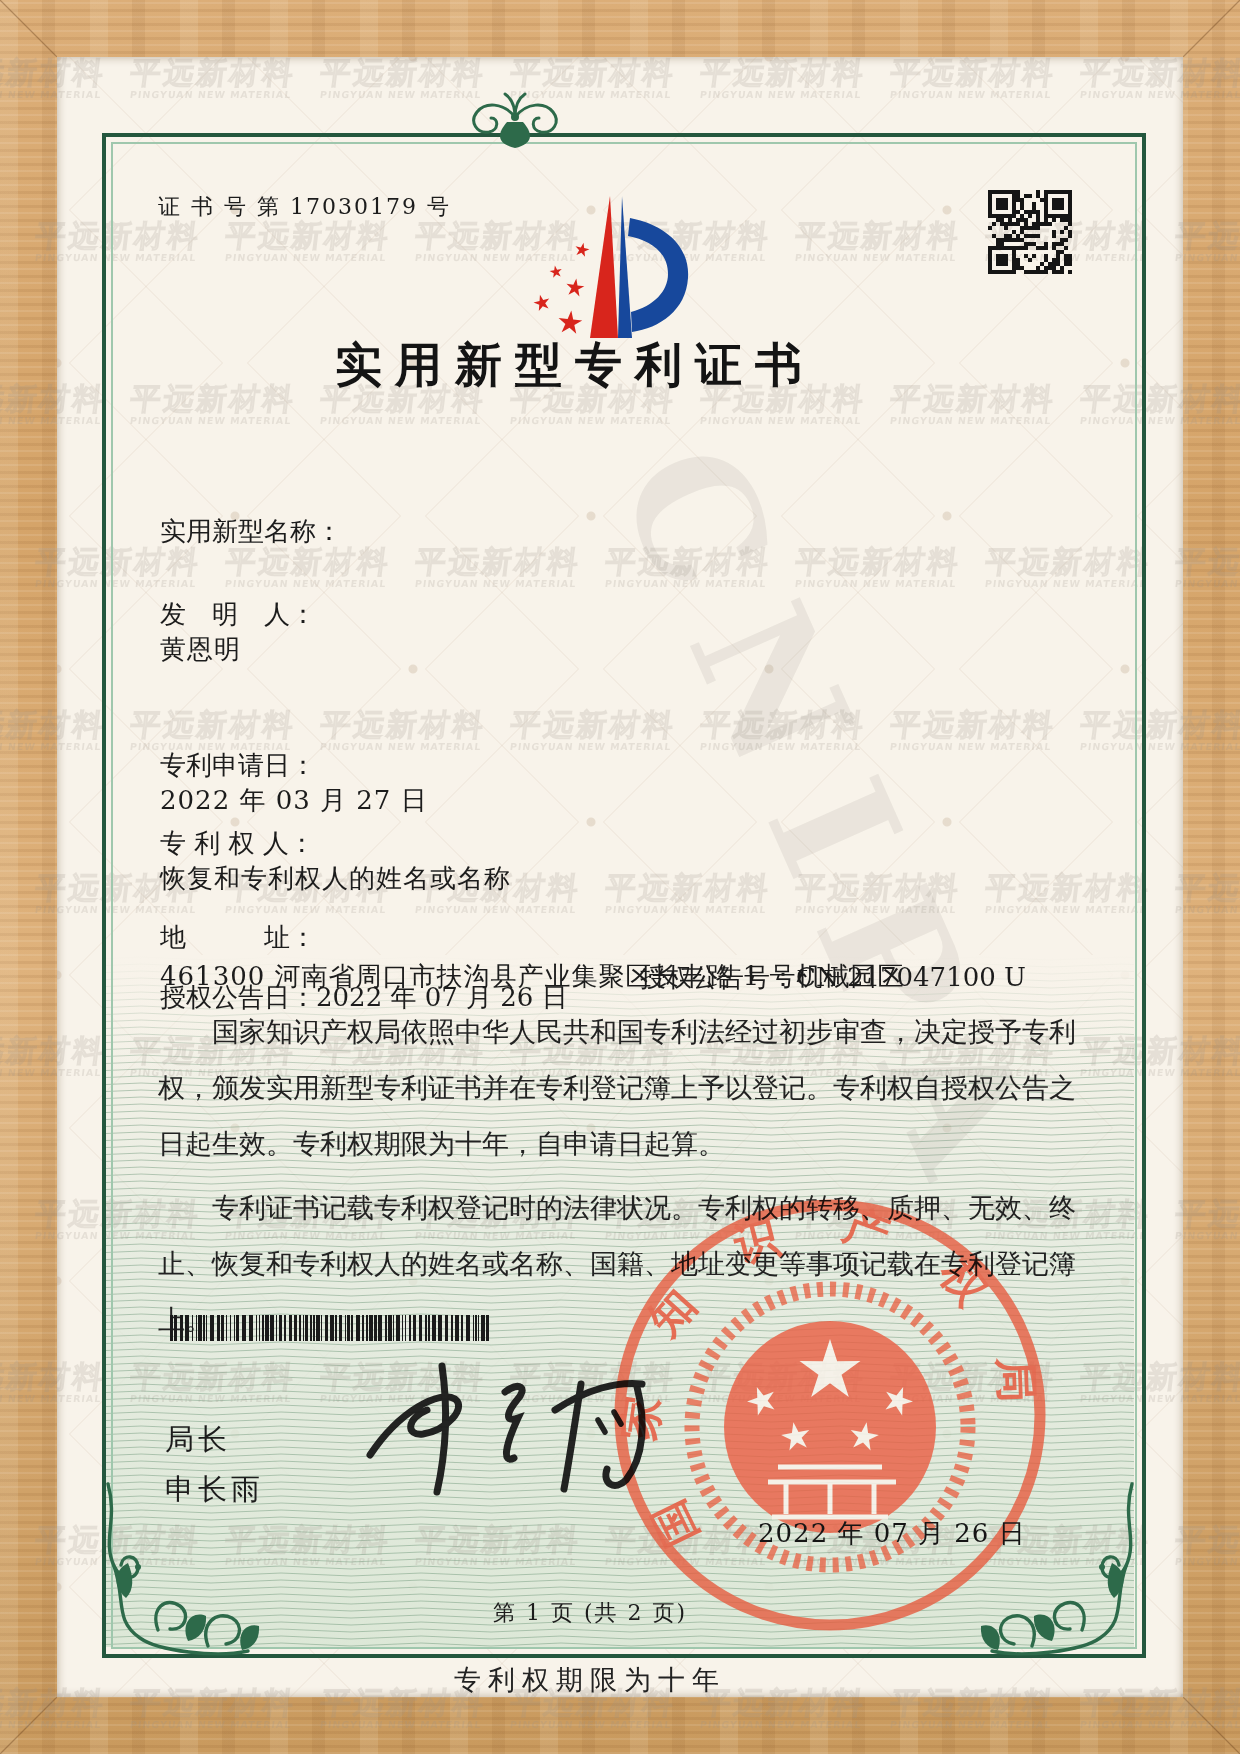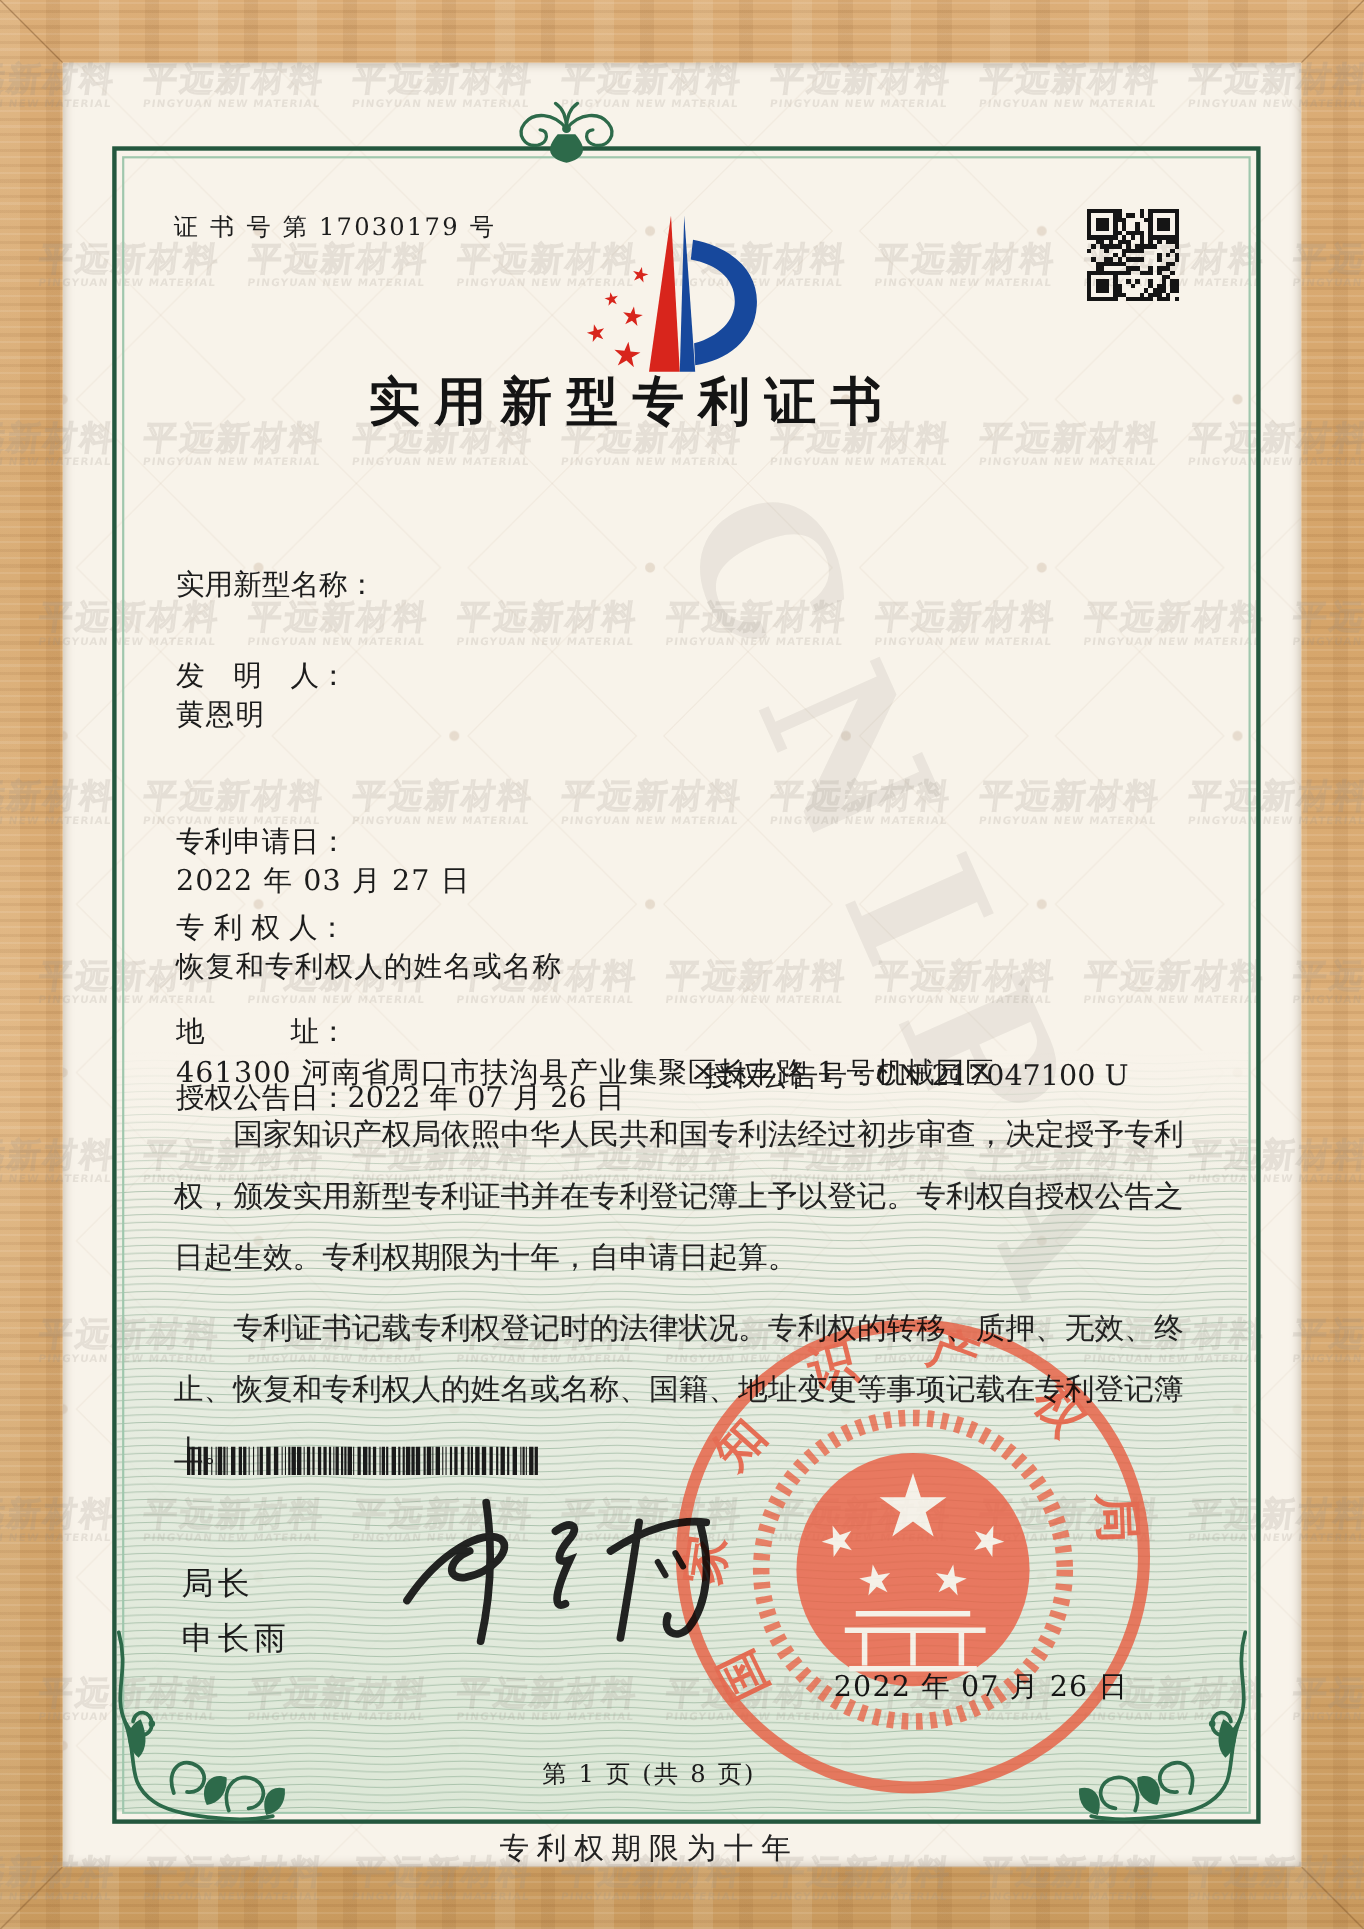--- a/index.html
+++ b/index.html
@@ -845,16 +845,16 @@
           <use href="#star5" transform="translate(288,206) scale(1.5) rotate(20)"></use>
           <use href="#star5" transform="translate(254,242) scale(1.5) rotate(10)"></use>
         </g>
         <g stroke="#f8f3ea" stroke-width="5" fill="none">
           <path d="M168,272 h104 M158,287 h128 M176,287 v32 M220,287 v32 M264,287 v32 M162,322 h116"></path>
         </g>
       </g>
     </svg>
     <div class="abs sealdate">2022 年 07 月 26 日</div>
 
-    <div class="abs pageno">第 1 页 (共 8 页)</div>
+    <div class="abs pageno">第 1 页 (共 2 页)</div>
     <div class="abs contnote">专利权期限为十年</div>
   </div>
 </div>
 
 </body></html>

